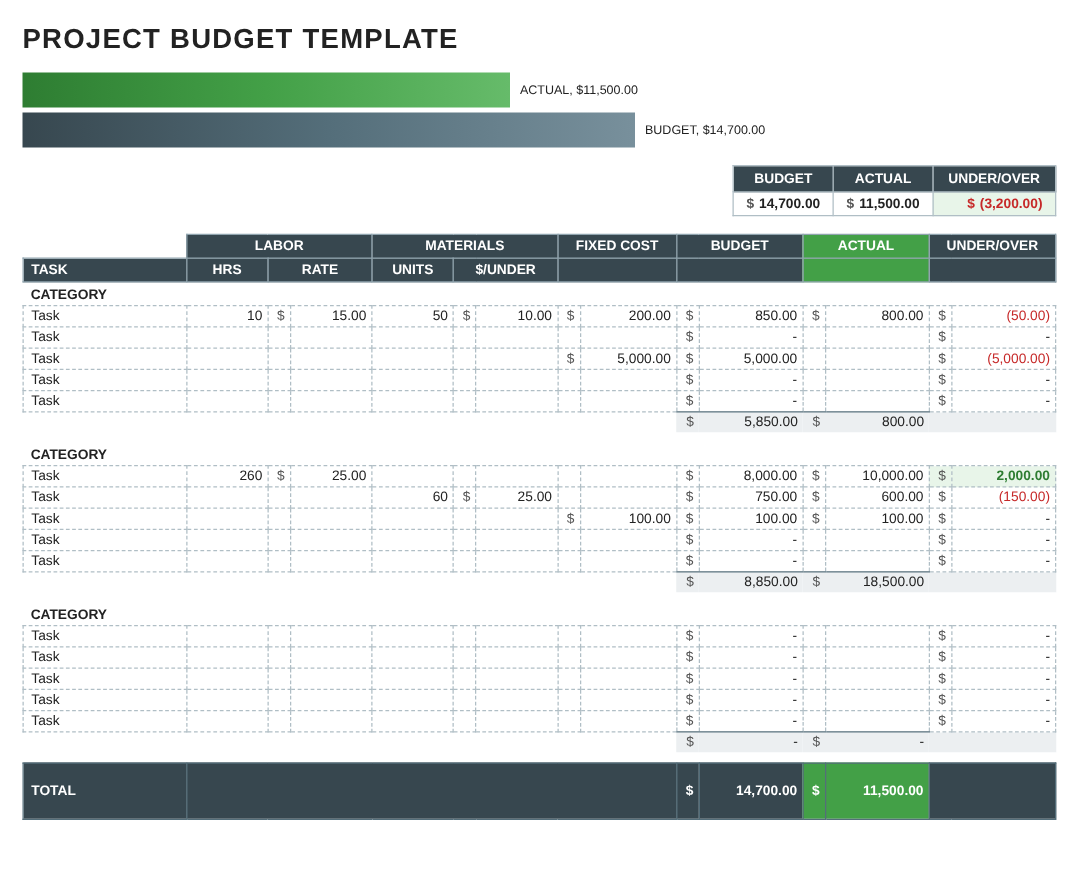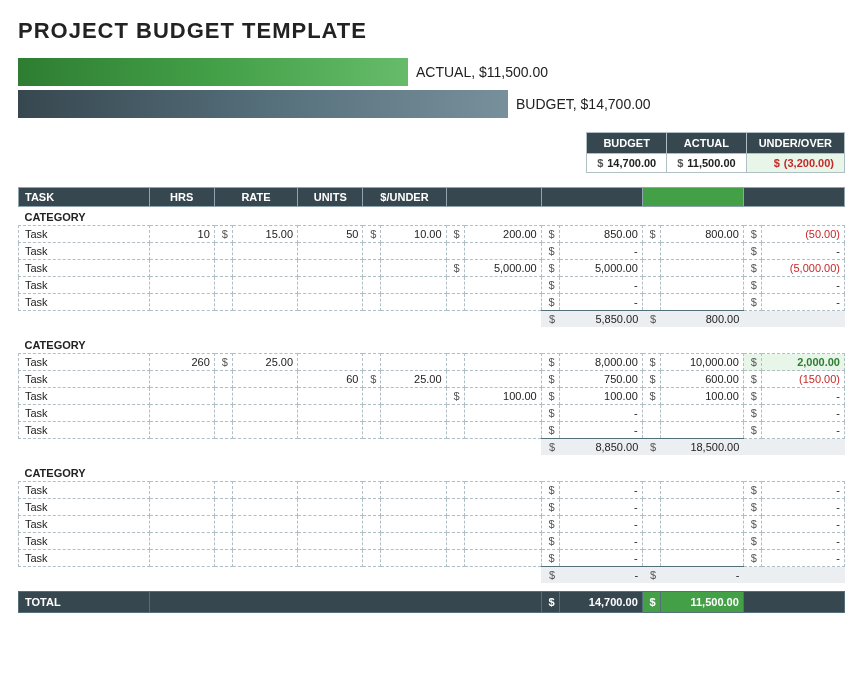--- a/index.html
+++ b/index.html
@@ -6,21 +6,21 @@
     body { font-family: Arial, sans-serif; background: #fff; padding: 18px; font-size: 11px; color: #222; }
 
     .page-title { font-size: 22px; font-weight: bold; color: #222; margin-bottom: 14px; letter-spacing: 1px; }
 
     
     .chart-area { margin-bottom: 14px; }
     .chart-bar-row { display: flex; align-items: center; margin-bottom: 4px; }
     .chart-bar { height: 28px; display: flex; align-items: center; }
     .chart-bar.actual { background: linear-gradient(90deg, #2e7d32, #43a047, #66bb6a); width: 390px; }
     .chart-bar.budget { background: linear-gradient(90deg, #37474f, #546e7a, #78909c); width: 490px; }
-    .chart-label { font-size: 14px; margin-left: 8px; color: #222; }
+    .chart-label { font-size: 10px; margin-left: 8px; color: #222; }
 
     
     .summary-section { display: flex; justify-content: flex-end; margin-bottom: 14px; }
     .summary-table { border-collapse: collapse; font-size: 11px; }
     .summary-table th { background: #37474f; color: #fff; text-align: center; padding: 4px 12px; font-weight: bold; border: 1px solid #b0bec5; }
     .summary-table td { border: 1px solid #b0bec5; padding: 3px 10px; text-align: right; font-weight: bold; }
     .summary-row td { background: #fff; }
     .under-over-neg { color: #c62828; }
 
     
@@ -44,21 +44,21 @@
     .budget-table .data-row td.neg { color: #c62828; text-align: right; }
     .budget-table .data-row td.pos { color: #2e7d32; font-weight: bold; text-align: right; }
 
     
     .budget-table .subtotal-row td { border-top: 1px solid #546e7a; background: #eceff1; padding: 2px 4px; font-weight: normal; }
     .budget-table .subtotal-row td.right { text-align: right; }
     .budget-table .subtotal-row td.dollar { text-align: right; color: #555; width: 10px; }
     .budget-table .subtotal-row td.blank { background: #fff; border: none; }
 
     
-    .budget-table .total-row td { background: #37474f; color: #fff; font-weight: bold; padding: 4px 4px; border: 1px solid #546e7a; }
+    .budget-table .total-row td { background: #37474f; color: #fff; font-weight: bold; padding: 16px 4px; border: 1px solid #546e7a; }
     .budget-table .total-row td.task-name { padding-left: 6px; }
     .budget-table .total-row td.actual-green { background: #43a047; color: #fff; text-align: right; }
     .budget-table .total-row td.right { text-align: right; }
     .budget-table .total-row td.dollar { text-align: right; width: 10px; }
     .budget-table .total-row td.empty { background: #37474f; }
 
     
     .budget-table .spacer-row td { height: 8px; border: none; background: #fff; }
 
     
@@ -131,20 +131,29 @@
     <col class="col-fc-d">
     <col class="col-fc">
     <col class="col-bud-d">
     <col class="col-bud">
     <col class="col-act-d">
     <col class="col-act">
     <col class="col-uo-d">
     <col class="col-uo">
   </colgroup>
   <thead>
+    <tr class="header-group">
+      <th class="blank" style="background:#fff;border:none;"></th>
+      <th colspan="3">LABOR</th>
+      <th colspan="3">MATERIALS</th>
+      <th colspan="2">FIXED COST</th>
+      <th colspan="2">BUDGET</th>
+      <th colspan="2" class="actual-green" style="background:#43a047;">ACTUAL</th>
+      <th colspan="2">UNDER/OVER</th>
+    </tr>
     <tr class="header-sub">
       <th class="task-col">TASK</th>
       <th>HRS</th>
       <th colspan="2">RATE</th>
       <th>UNITS</th>
       <th colspan="2">$/UNDER</th>
       <th colspan="2"></th>
       <th colspan="2"></th>
       <th colspan="2" class="actual-green" style="background:#43a047;"></th>
       <th colspan="2"></th>

